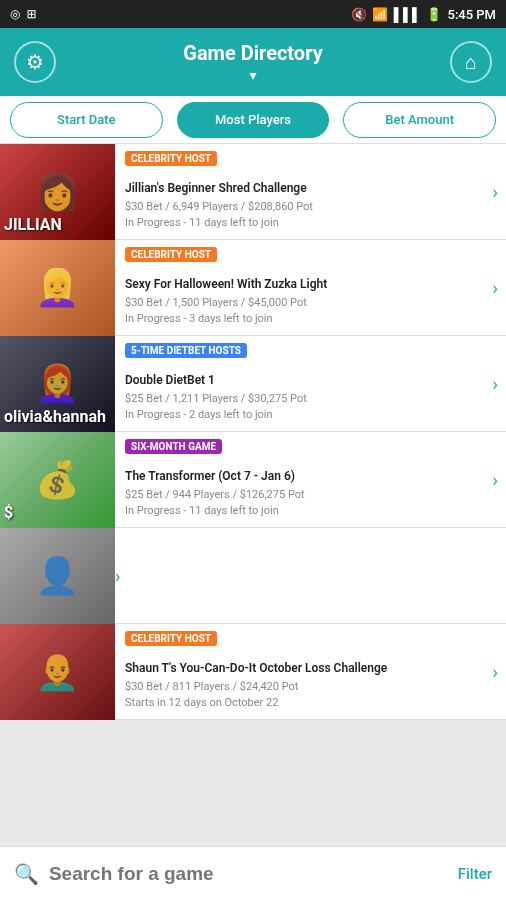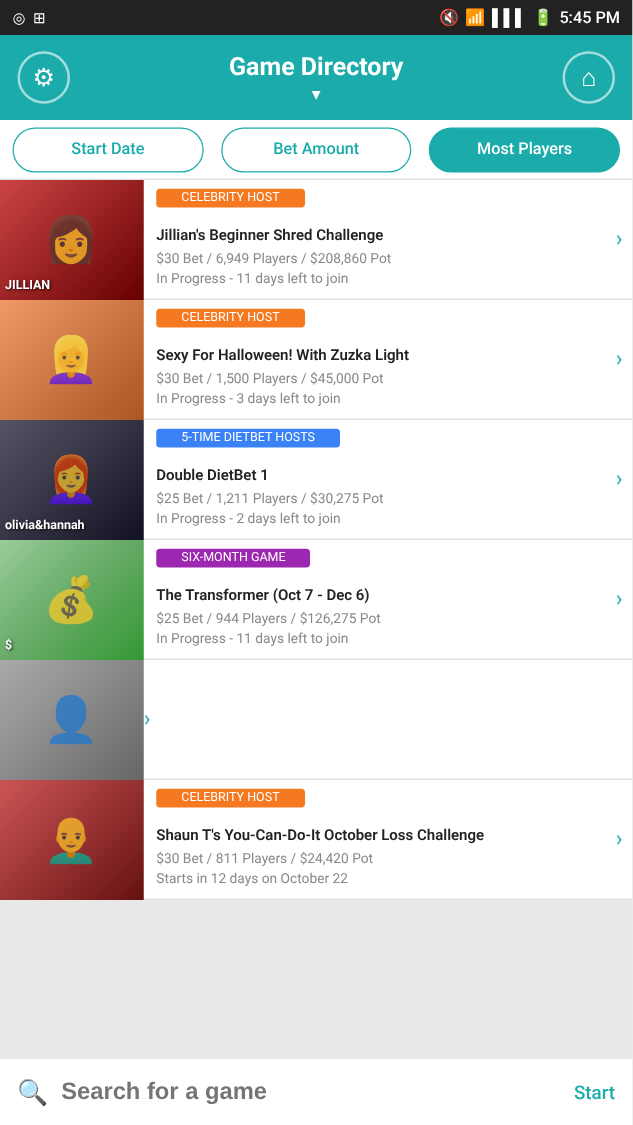--- a/index.html
+++ b/index.html
@@ -130,40 +130,40 @@
     .thumb-3 { background: linear-gradient(135deg, #556, #334, #112); }
     .thumb-4 { background: linear-gradient(135deg, #9c9, #6a6, #393); }
     .thumb-5 { background: linear-gradient(135deg, #aaa, #888, #666); }
     .thumb-6 { background: linear-gradient(135deg, #c55, #933, #611); }
 
     .thumb-label {
       position: absolute;
       bottom: 6px;
       left: 4px;
       color: white;
-      font-size: 10px;
+      font-size: 16px;
       font-weight: bold;
       text-shadow: 1px 1px 2px rgba(0,0,0,0.8);
     }
 
     .game-info {
       flex: 1;
       padding: 6px 8px 6px 10px;
       display: flex;
       flex-direction: column;
       justify-content: center;
       overflow: hidden;
     }
 
     .badge {
       display: inline-block;
-      padding: 2px 20px;
+      padding: 2px 6px;
       border-radius: 3px;
       font-size: 10px;
-      font-weight: normal;
+      font-weight: bold;
       color: white;
       margin-bottom: 15px;
       text-transform: uppercase;
       width: fit-content;
     }
     .badge-celebrity { background: #F47920; }
     .badge-5time { background: #3b82f6; }
     .badge-sixmonth { background: #9C27B0; }
 
     .game-title {
@@ -260,25 +260,25 @@
   </div>
   <div class="icon-circle">
     <span>⌂</span>
   </div>
 </div>
 
 <div class="tabs">
   <div class="tab inactive">
     <span>Start Date</span>
   </div>
+  <div class="tab active">
+    <span>Most Players</span>
+  </div>
   <div class="tab inactive">
     <span>Bet Amount</span>
-  </div>
-  <div class="tab active">
-    <span>Most Players</span>
   </div>
 </div>
 
 <div class="game-list" id="game-list">
 <div class="game-item">
       <div class="game-thumbnail thumb-1">
         <div class="person-icon">👩</div>
         <div class="thumb-label">JILLIAN</div>
       </div>
       <div class="game-info">
@@ -312,21 +312,21 @@
       </div>
       <div class="chevron-right">›</div>
     </div>
     <div class="game-item">
       <div class="game-thumbnail thumb-4">
         <div class="person-icon">💰</div>
         <div class="thumb-label">$</div>
       </div>
       <div class="game-info">
         <div class="badge badge-sixmonth">SIX-MONTH GAME</div>
-        <div class="game-title">The Transformer (Oct 7 - Dec 6)</div>
+        <div class="game-title">The Transformer (Oct 7 - Jan 6)</div>
         <div class="game-details">$25 Bet / 944 Players / $126,275 Pot<br>In Progress - 11 days left to join</div>
       </div>
       <div class="chevron-right">›</div>
     </div>
     <div class="game-item">
       <div class="game-thumbnail thumb-5">
         <div class="person-icon">👤</div>
 
       </div>
       <div class="chevron-right">›</div>
@@ -341,14 +341,14 @@
         <div class="game-title">Shaun T's You-Can-Do-It October Loss Challenge</div>
         <div class="game-details">$30 Bet / 811 Players / $24,420 Pot<br>Starts in 12 days on October 22</div>
       </div>
       <div class="chevron-right">›</div>
     </div>
   </div>
 
 <div class="search-bar">
   <span class="search-icon-wrap">🔍</span>
   <input class="search-input" type="text" placeholder="Search for a game" style="">
-  <span class="filter-btn">Start</span>
+  <span class="filter-btn">Filter</span>
 </div>
 
 </body></html>

